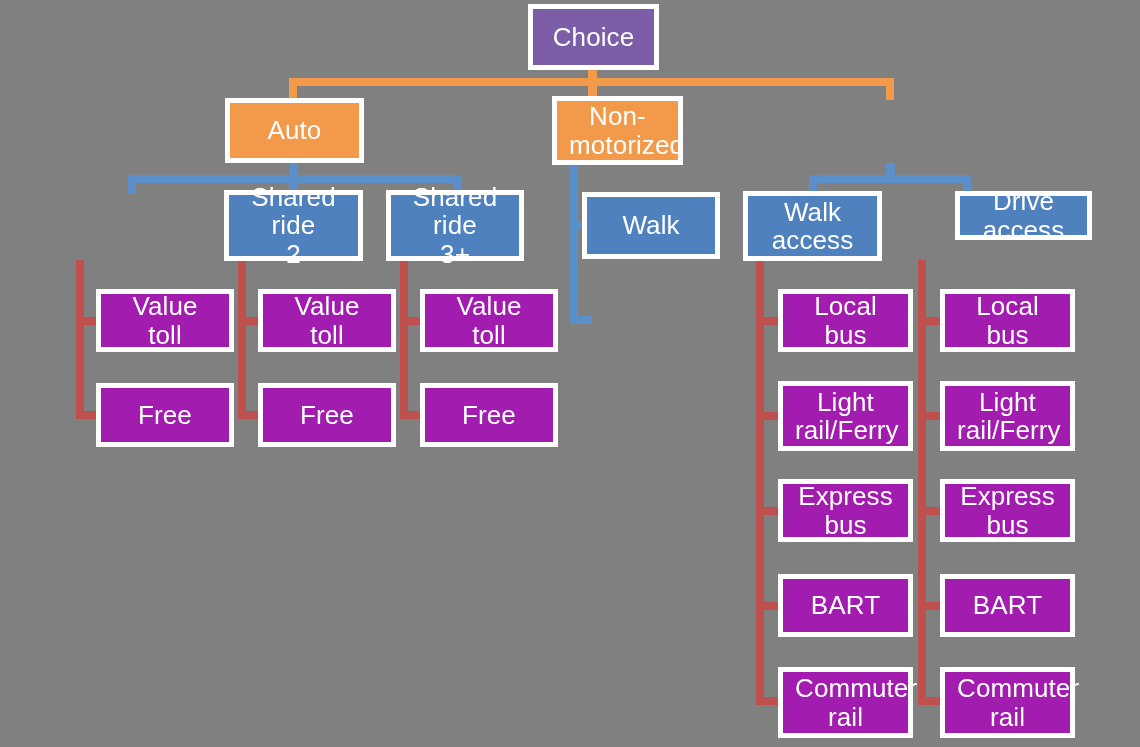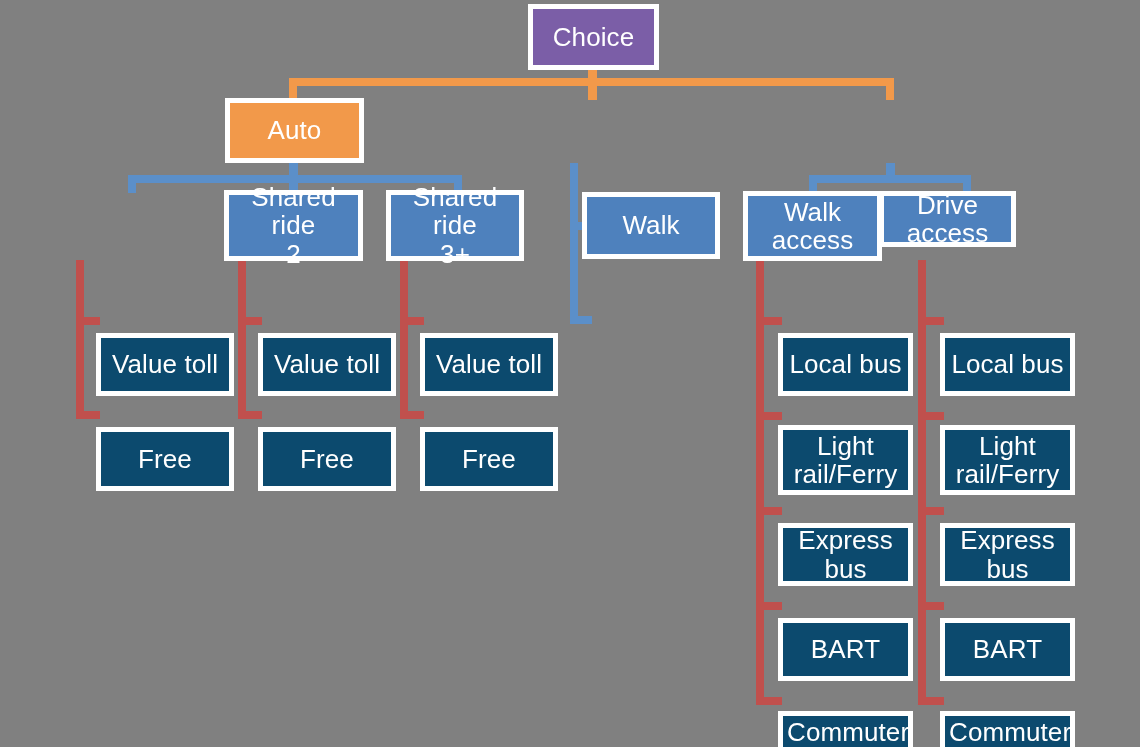--- a/index.html
+++ b/index.html
@@ -24,27 +24,27 @@
     border: 5px solid #ffffff;
     display: flex;
     align-items: center;
     justify-content: center;
     text-align: center;
     color: #ffffff;
     font-size: 26px;
     line-height: 1.08;
     letter-spacing: 0.1px;
     z-index: 5;
-    padding: 0 4px;
+    padding: 0 12px;
   }
   .node span { display: block; width: 100%; }
   .n-choice   { background: #7B5EA7; }
   .n-orange   { background: #F2994A; }
   .n-blue     { background: #4E81BD; }
-  .n-red      { background: #0c4a6e; margin-top: 44px; }
+  .n-red      { background: #a21caf; }
   .conn {
     position: absolute;
     z-index: 1;
   }
   .c-orange { background: #F2994A; }
   .c-blue   { background: #5B8FC9; }
   .c-red    { background: #C0504D; }
 </style>
 </head>
 <body>
@@ -98,36 +98,39 @@
   <div class="conn c-red" style="left:918px; top:602px; width:26px; height:8px;"></div>
   <div class="conn c-red" style="left:918px; top:697px; width:26px; height:8px;"></div>
 
   <div class="node n-choice" style="left:528px; top:4px; width:131px; height:66px;">
     <span>Choice</span>
   </div>
 
   <div class="node n-orange" style="left:225px; top:98px; width:139px; height:65px;">
     <span>Auto</span>
   </div>
+  <div class="node n-orange" style="left:552px; top:96px; width:131px; height:69px;">
+    <span>Non-<br>motorized</span>
+  </div>
 
   <div class="node n-blue" style="left:224px; top:190px; width:139px; height:71px;">
     <span>Shared ride<br>2</span>
   </div>
   <div class="node n-blue" style="left:386px; top:190px; width:138px; height:71px;">
     <span>Shared ride<br>3+</span>
   </div>
 
   <div class="node n-blue" style="left:582px; top:192px; width:138px; height:67px;">
     <span>Walk</span>
   </div>
 
   <div class="node n-blue" style="left:743px; top:191px; width:139px; height:70px;">
     <span>Walk<br>access</span>
   </div>
-  <div class="node n-blue" style="left:879px; top:191px; width:137px; height:56px;">
+  <div class="node n-blue" style="left:955px; top:191px; width:137px; height:49px;">
     <span>Drive<br>access</span>
   </div>
 
   <div class="node n-red" style="left:96px; top:289px; width:138px; height:63px;">
     <span>Value toll</span>
   </div>
   <div class="node n-red" style="left:96px; top:383px; width:138px; height:64px;">
     <span>Free</span>
   </div>
 

